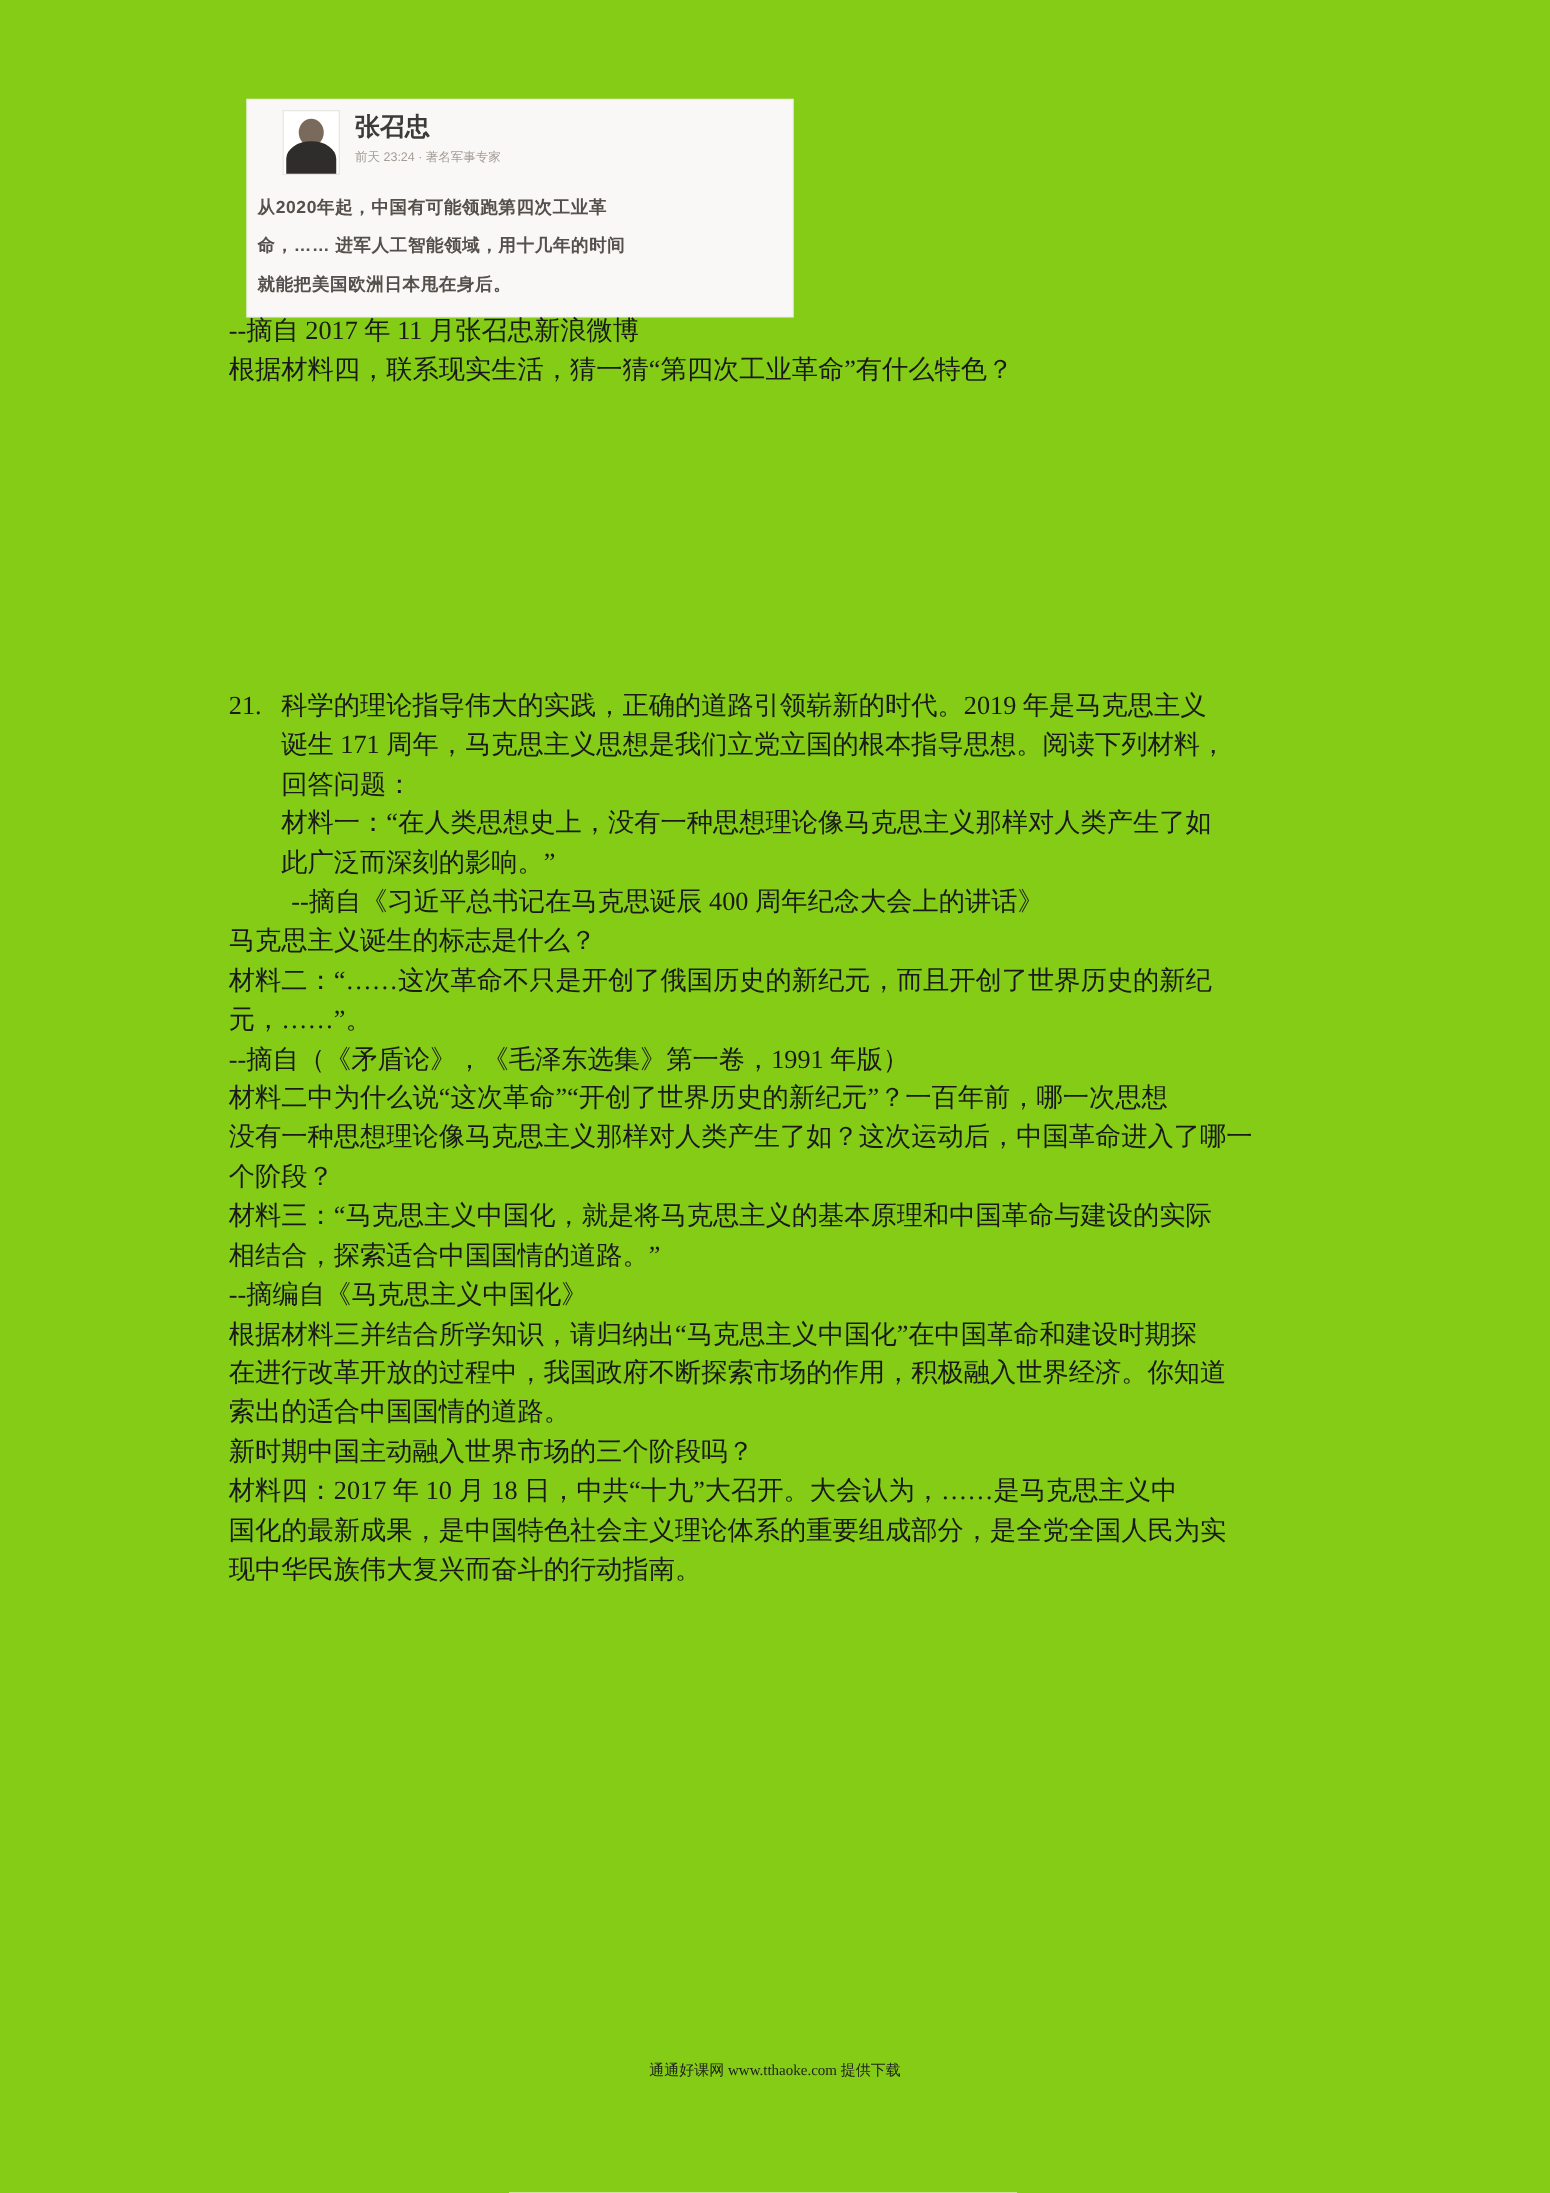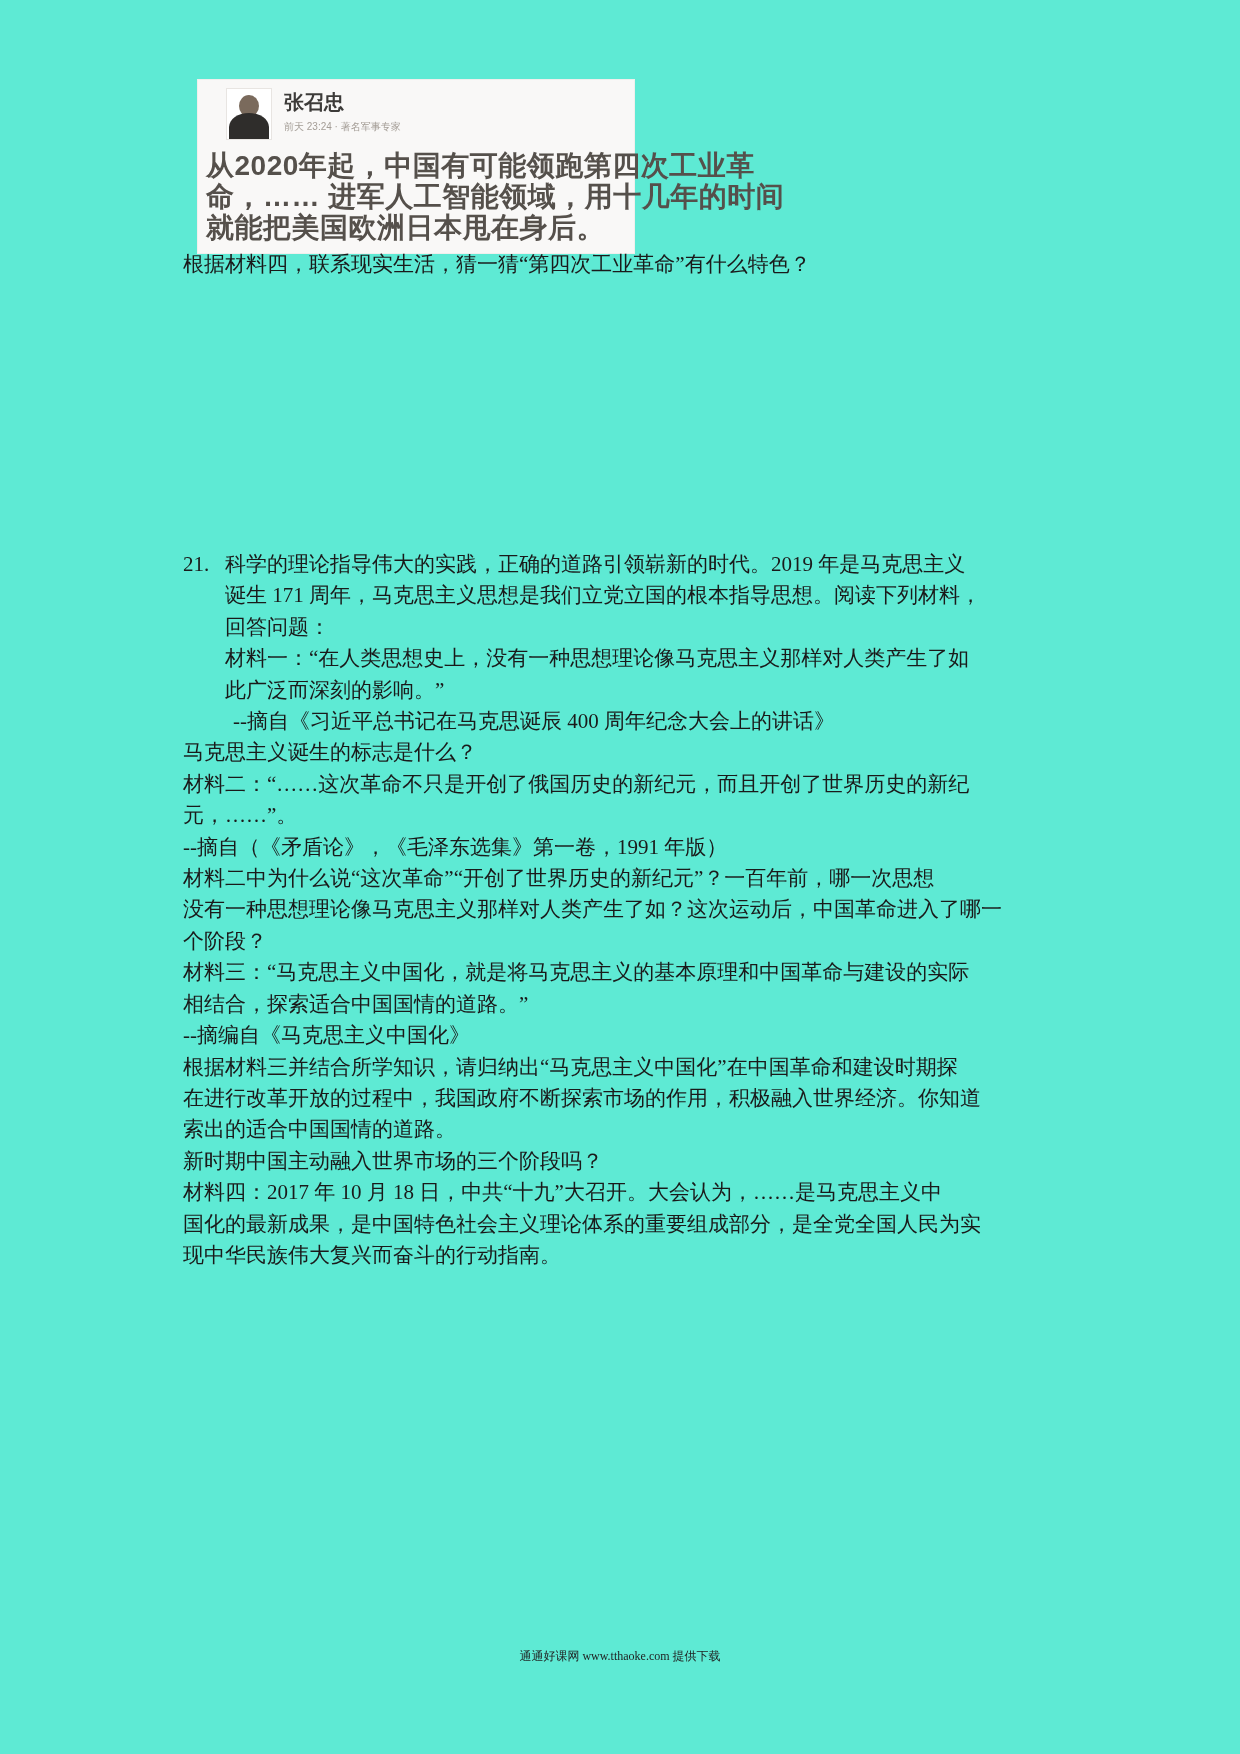--- a/index.html
+++ b/index.html
@@ -1,20 +1,20 @@
 <!DOCTYPE html>
 <html lang="zh"><head>
 <meta charset="utf-8">
 <style>
   html, body { margin: 0; padding: 0; background: #ffffff; }
   .page {
     position: relative;
     width: 1240px;
     height: 1754px;
-    background: #5eead4;
+    background: #84cc16;
     font-family: "Liberation Serif", "DejaVu Serif", serif;
     color: #1a1a1a;
     overflow: hidden;
   }
 
   
   .weibo-card {
     position: absolute;
     left: 198px;
     top: 80px;
@@ -42,21 +42,21 @@
     position: absolute; left: 2px; top: 24px;
     width: 40px; height: 28px;
     border-radius: 50% 50% 0 0;
     background: #2f2d2b;
   }
   .weibo-id { margin-left: 12px; padding-top: 2px; }
   .weibo-name { font-size: 20px; font-weight: bold; color: #3d3b39; line-height: 24px; }
   .weibo-meta { font-size: 10px; color: #a49d96; line-height: 22px; margin-top: 2px; }
   .weibo-body { margin: 10px 0 0 2px; }
   .weibo-body .wline {
-    font-size: 28px; font-weight: bold; color: #55504b;
+    font-size: 14px; font-weight: bold; color: #55504b;
     line-height: 31px; letter-spacing: 0.5px; white-space: nowrap;
   }
 
   
   .docline { font-size: 21px; line-height: 31.4px; white-space: nowrap; }
   .sec1 { position: absolute; left: 183px; top: 249px; width: 900px; }
   .q21  { position: absolute; left: 183px; top: 549px; width: 900px; }
   .q21-first { display: flex; }
   .q21-num { flex: 0 0 42px; }
   .ind  { padding-left: 42px; }
@@ -89,20 +89,21 @@
       </div>
     </div>
     <div class="weibo-body">
       <div class="wline">从2020年起，中国有可能领跑第四次工业革</div>
       <div class="wline">命，…… 进军人工智能领域，用十几年的时间</div>
       <div class="wline">就能把美国欧洲日本甩在身后。</div>
     </div>
   </div>
 
   <div class="sec1">
+    <div class="docline">--摘自 2017 年 11 月张召忠新浪微博</div>
     <div class="docline">根据材料四，联系现实生活，猜一猜“第四次工业革命”有什么特色？</div>
   </div>
 
   <div class="q21">
     <div class="docline q21-first">
       <span class="q21-num">21.</span>
       <span>科学的理论指导伟大的实践，正确的道路引领崭新的时代。2019 年是马克思主义</span>
     </div>
     <div class="docline ind">诞生 171 周年，马克思主义思想是我们立党立国的根本指导思想。阅读下列材料，</div>
     <div class="docline ind">回答问题：</div>

